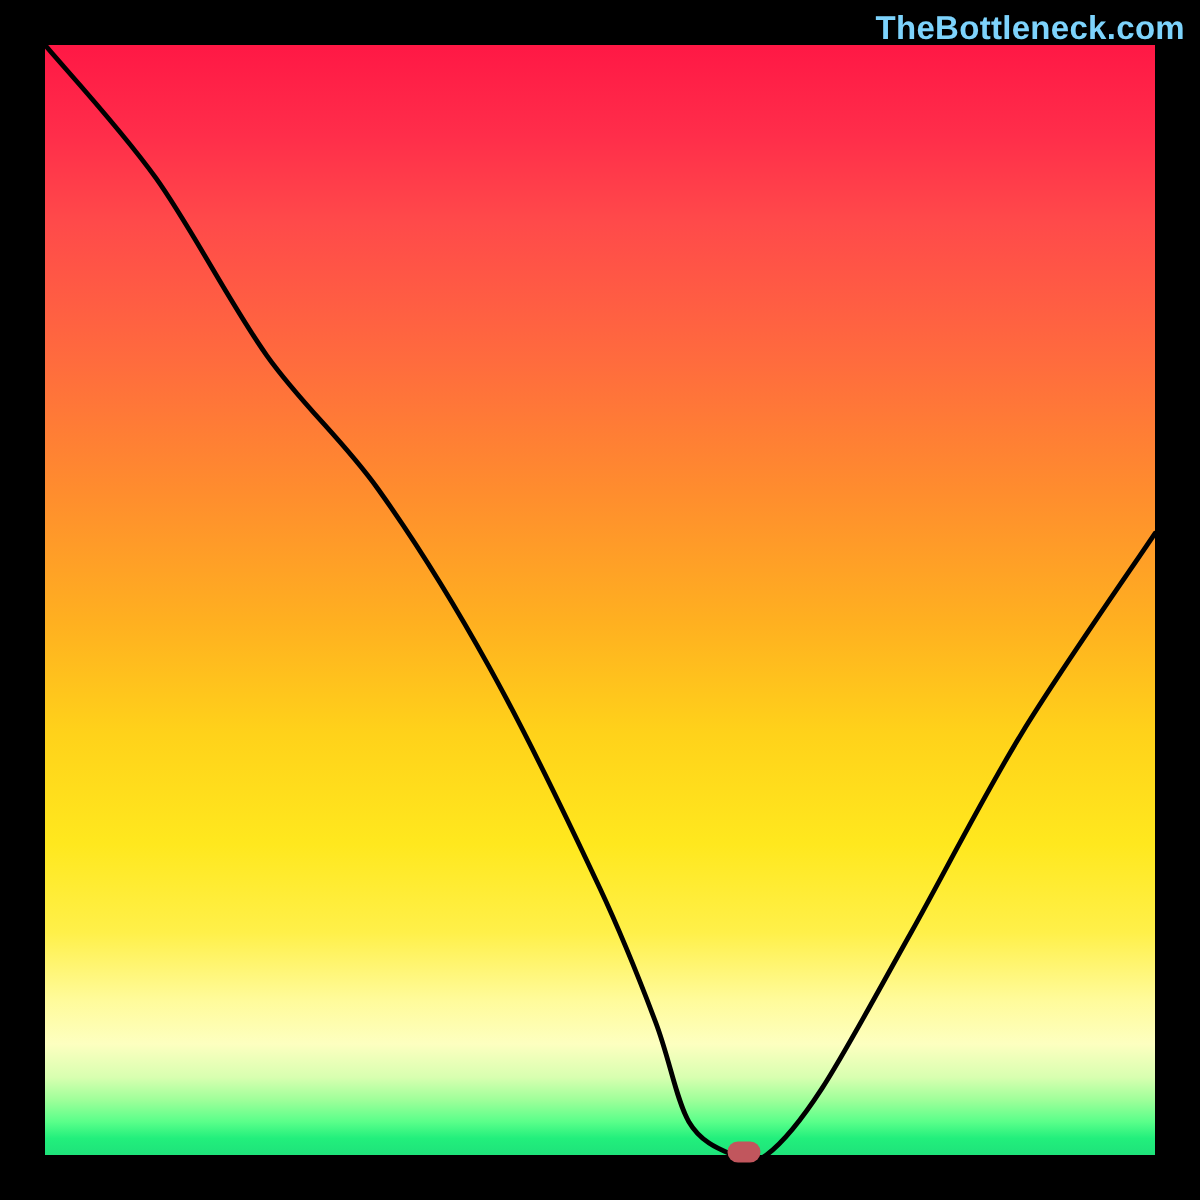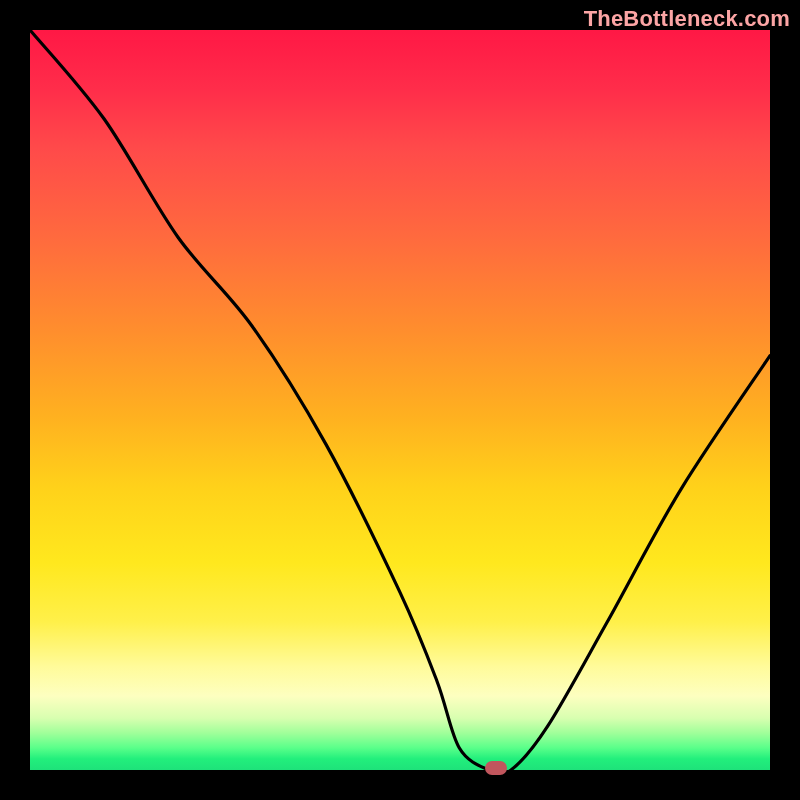--- a/index.html
+++ b/index.html
@@ -41,21 +41,21 @@
       #1ee27a 100%
     );
   }
   .watermark {
     position: absolute;
     top: 6px;
     right: 10px;
     font-family: Arial, Helvetica, sans-serif;
     font-size: 22px;
     font-weight: 600;
-    color: #fca5a5;
+    color: #7dd3fc;
     letter-spacing: 0.2px;
     user-select: none;
   }
   svg.curve {
     position: absolute;
     left: 0;
     top: 0;
     width: 740px;
     height: 740px;
     overflow: visible;

